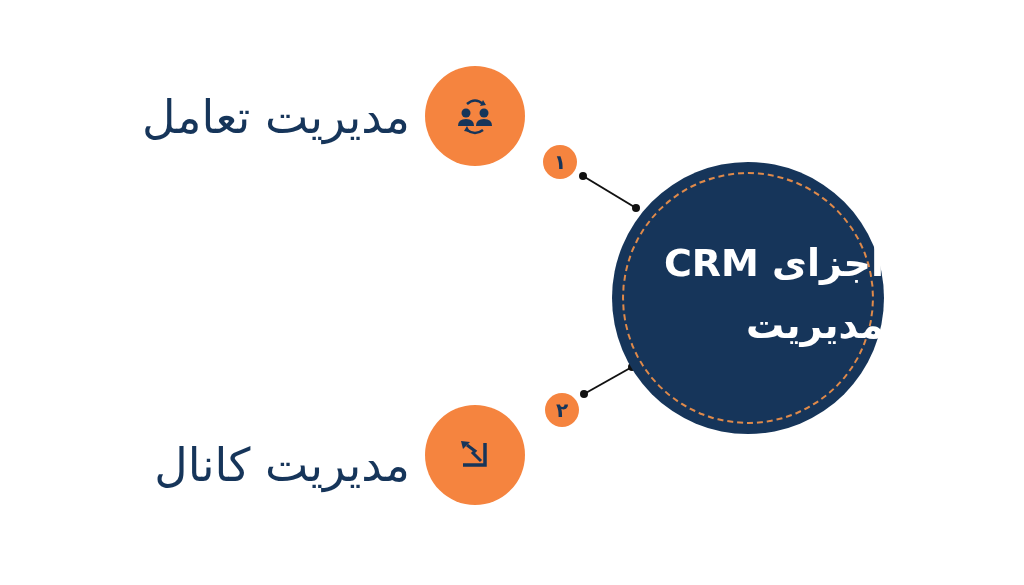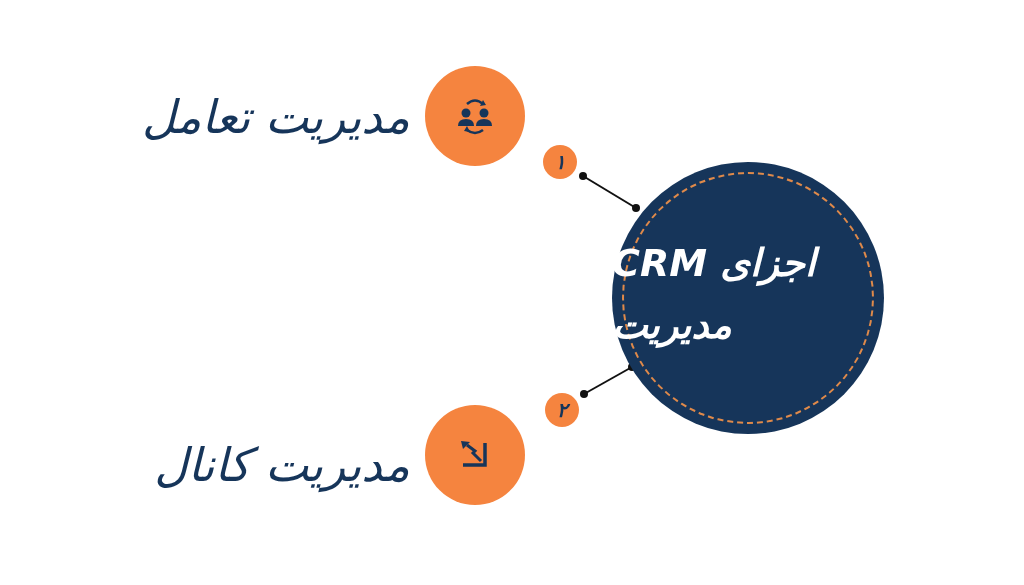--- a/index.html
+++ b/index.html
@@ -1,22 +1,22 @@
 <!DOCTYPE html>
 <html><head>
   <meta charset="utf-8">
   <style>
     html, body { margin:0; padding:0; }
     body { width:1024px; height:585px; background:#ffffff; position:relative; overflow:hidden;
            font-family:"DejaVu Sans", sans-serif; }
-    .abs { position:absolute;font-style:italic; }
+    .abs { position:absolute; }
     .hub { left:612px; top:162px; width:272px; height:272px; border-radius:50%; background:#16355a; }
     .hub-ring { position:absolute; left:10px; top:10px; right:10px; bottom:10px; border-radius:50%;
                 border:2px dashed #e08a4a; }
-    .hub-text { position:absolute; left:0; right:0; top:70px; text-align:left; color:#ffffff;
+    .hub-text { position:absolute; left:0; right:0; top:70px; text-align:right; color:#ffffff;
                 font-weight:bold; font-size:38px; line-height:62px; direction:rtl; }
     .node { width:100px; height:100px; border-radius:50%; background:#f5843f;
             display:flex; align-items:center; justify-content:center; }
     .label { color:#16355a; font-size:46px; direction:rtl; white-space:nowrap; line-height:60px; }
     .num { width:34px; height:34px; border-radius:50%; background:#f5843f; color:#16355a;
            font-weight:bold; font-size:20px; display:flex; align-items:center; justify-content:center; }
     svg.lines { position:absolute; left:0; top:0; }
   </style>
 </head>
 <body>

